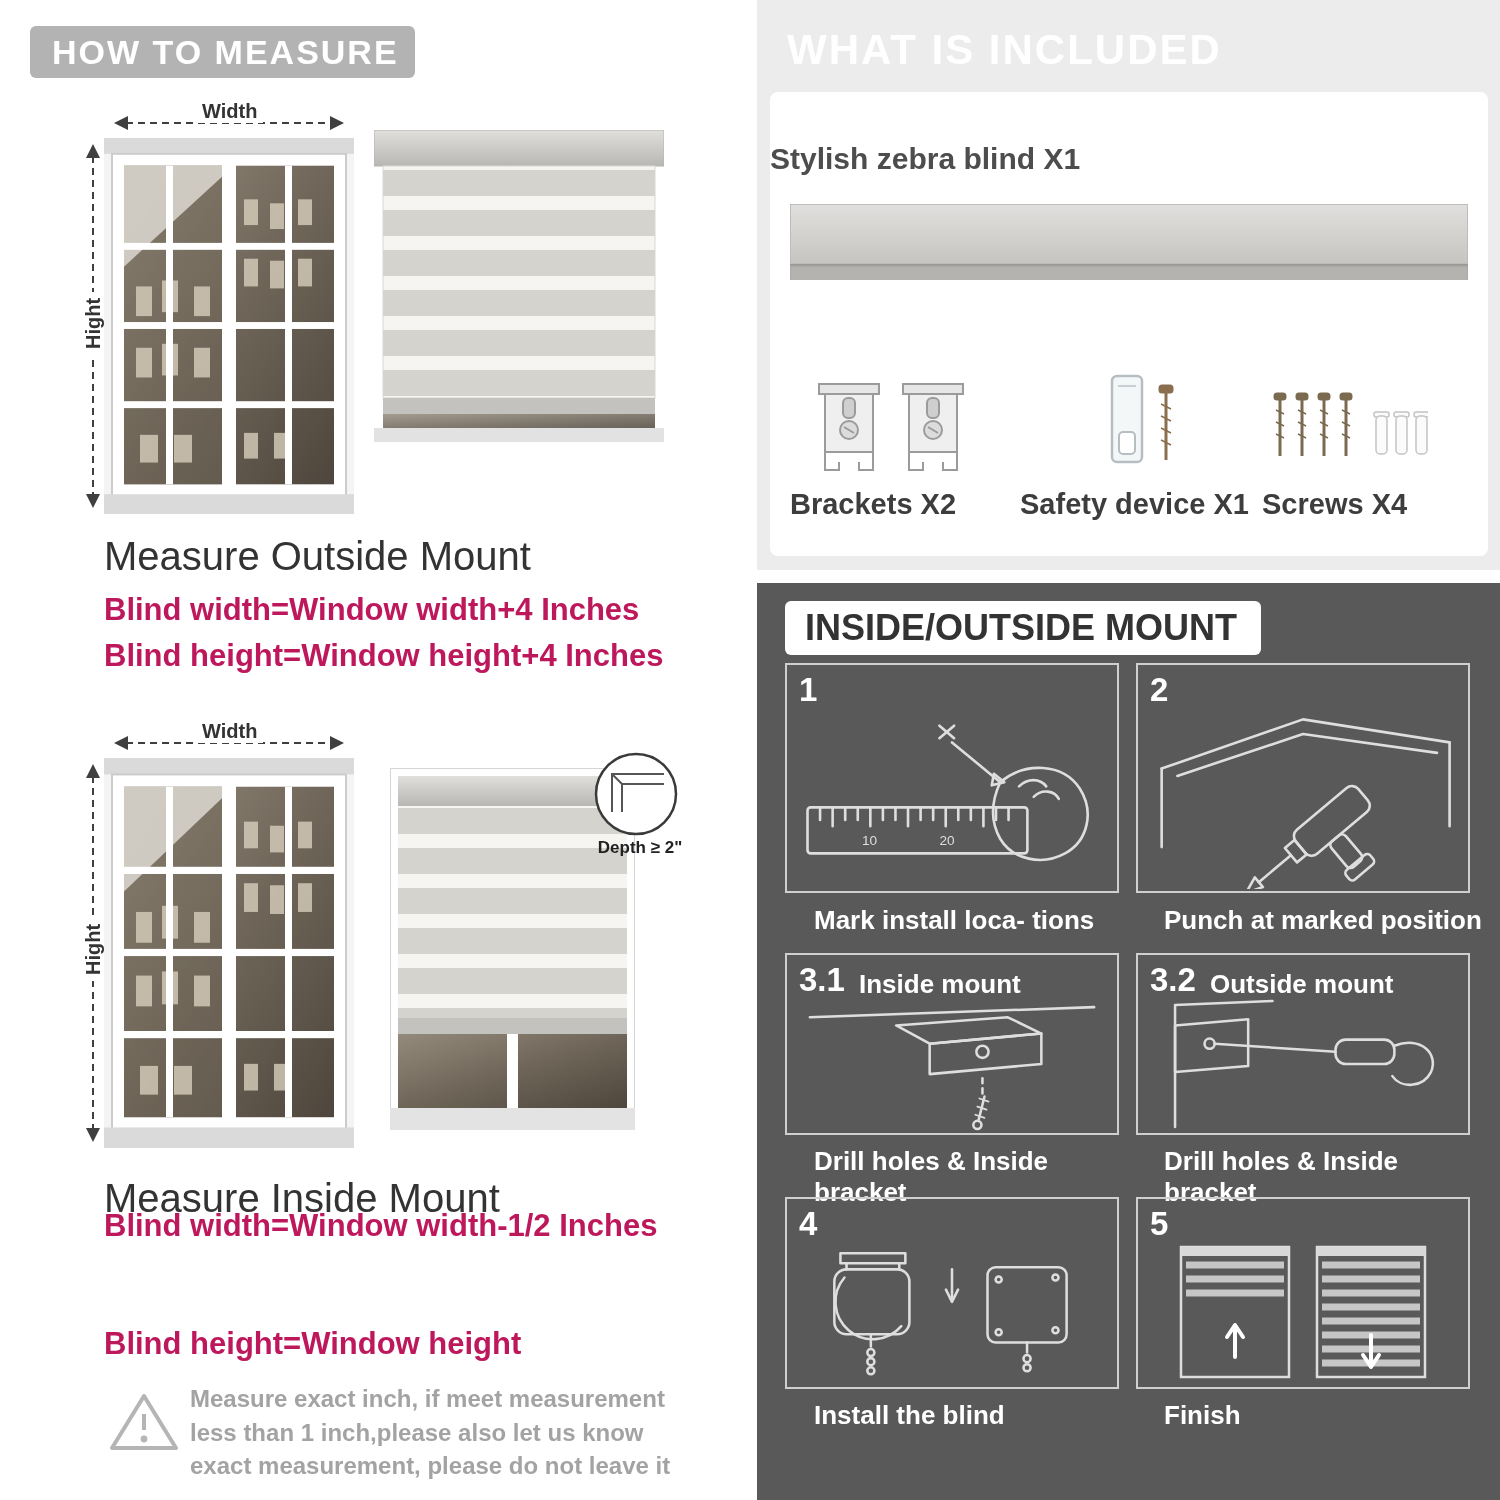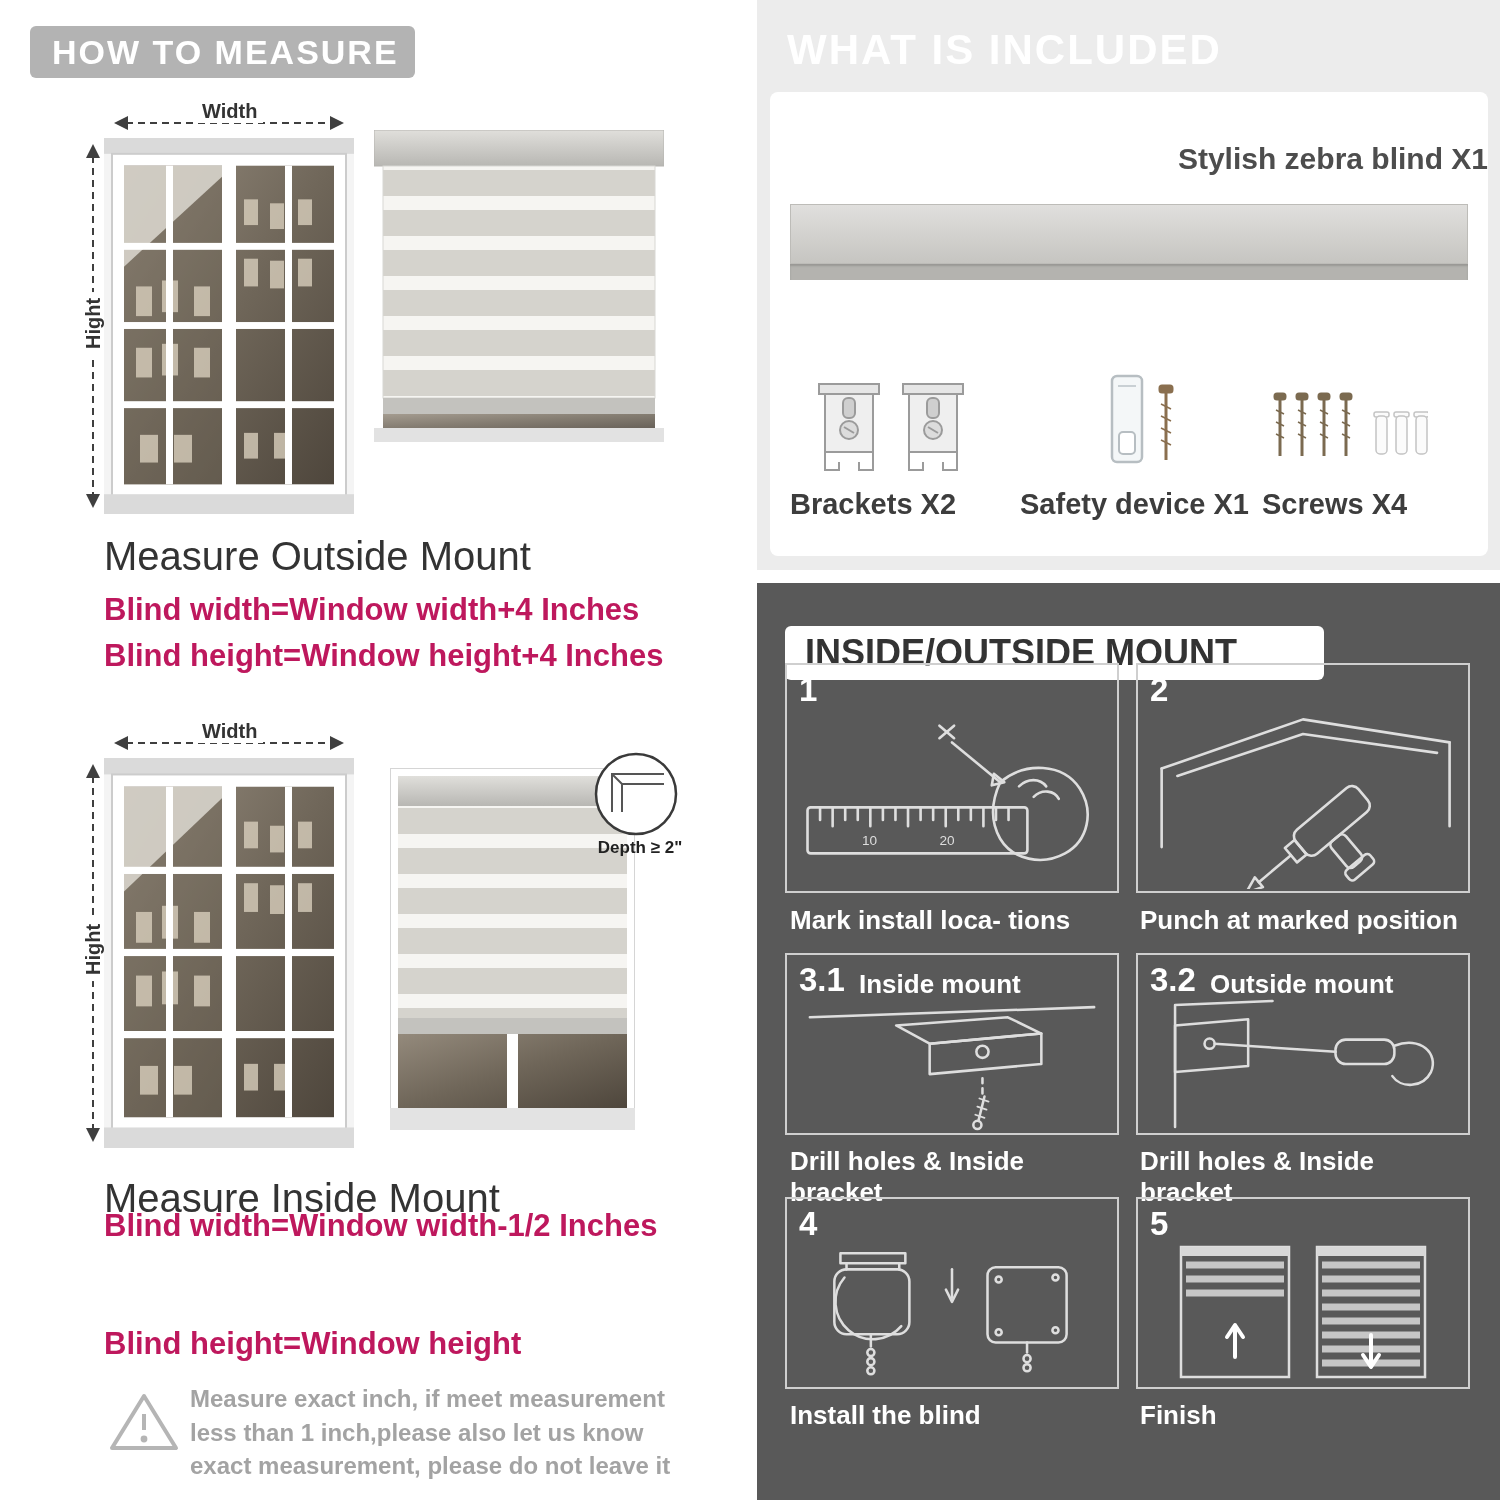--- a/index.html
+++ b/index.html
@@ -14,33 +14,33 @@
   .formula-line { font-size:31px; font-weight:bold; color:#be185d; }
   .arrow-label { font-size:20px; font-weight:bold; color:#333; background:#fff; padding:0 6px; }
   .arrow-label-v { transform:rotate(-90deg); transform-origin:center; }
   .depth-label { font-size:17px; font-weight:bold; color:#222; text-align:center; }
   .note-text { font-size:24px; font-weight:bold; color:#a3a3a3; line-height:1.4; }
 
   
   .light-section { background:#ececec; }
   .wi-title { color:#ffffff; font-weight:bold; font-size:42px; letter-spacing:2px; }
   .card { background:#ffffff; border-radius:8px; }
-  .product-label { font-size:30px; font-weight:bold; color:#4d4d4d; text-align:right; }
+  .product-label { font-size:30px; font-weight:bold; color:#4d4d4d; text-align:left; }
   .blind-bar-top { background:linear-gradient(#e0dfdd,#c6c5c1); border:1px solid #bdbcb8; }
   .blind-bar-lip { background:#b4b3af; box-shadow:inset 0 2px 2px rgba(0,0,0,.15); }
   .item-label { font-size:29px; font-weight:bold; color:#3d3d3d; }
 
   .dark-section { background:#595959; }
   .mount-pill { background:#ffffff; color:#333333; font-weight:bold; font-size:36px;
                 line-height:54px; border-radius:6px; padding-left:20px; }
   .panel { border:2px solid #cfcfcf; }
   .panel-num { position:absolute; top:6px; left:12px; color:#ffffff; font-size:33px; font-weight:bold; }
   .panel-tag { position:absolute; top:14px; left:72px; color:#ffffff; font-size:26px; font-weight:bold; }
   .step-art { position:absolute; left:0; width:330px; }
-  .caption { color:#ffffff; font-size:26px; font-weight:bold; }
+  .caption { color:#ffffff; font-size:26px; font-weight:bold;margin-left:24px; }
 </style>
 </head>
 <body>
 
 <svg width="0" height="0" style="position:absolute">
   <defs>
     <linearGradient id="bldGrad" x1="0" y1="0" x2="1" y2="1">
       <stop offset="0" stop-color="#948a7c"></stop>
         <stop offset="0.5" stop-color="#6f6659"></stop>
         <stop offset="1" stop-color="#4e463c"></stop>
@@ -238,21 +238,21 @@
       <rect x="146" y="26" width="15" height="5" rx="2"></rect>
         <rect x="148" y="30" width="11" height="38" rx="4"></rect>
     </g>
   </svg>
 
   <div class="abs item-label" style="left:790px;top:488px;width:200px">Brackets X2</div>
   <div class="abs item-label" style="left:1020px;top:488px;width:240px">Safety device X1</div>
   <div class="abs item-label" style="left:1262px;top:488px;width:180px">Screws X4</div>
 
   <div class="abs dark-section" style="left:757px;top:583px;width:743px;height:917px"></div>
-  <div class="abs mount-pill" style="left:785px;top:626px;width:539px;height:54px">INSIDE/OUTSIDE MOUNT</div>
+  <div class="abs mount-pill" style="left:785px;top:601px;width:476px;height:54px">INSIDE/OUTSIDE MOUNT</div>
 
   <div class="abs panel" style="left:785px;top:663px;width:334px;height:230px">
     <span class="panel-num">1</span>
     <svg class="step-art" style="top:46px;height:178px" viewBox="0 0 300 170">
       <g stroke="#dedede" stroke-width="2.5" fill="none" stroke-linecap="round" stroke-linejoin="round">
         <rect x="12" y="92" width="210" height="44" rx="3"></rect>
         <path d="M24,92v12 M36,92v18 M48,92v12 M60,92v12 M72,92v18 M84,92v12 M96,92v12 M108,92v18 M120,92v12 M132,92v12 M144,92v18 M156,92v12 M168,92v12 M180,92v18 M192,92v12 M204,92v12"></path>
         <path d="M138,14 l14,12 M152,14 l-14,12"></path>
         <path d="M150,30 L196,68"></path>
         <path d="M190,60 l10,8 -12,3 z"></path>

